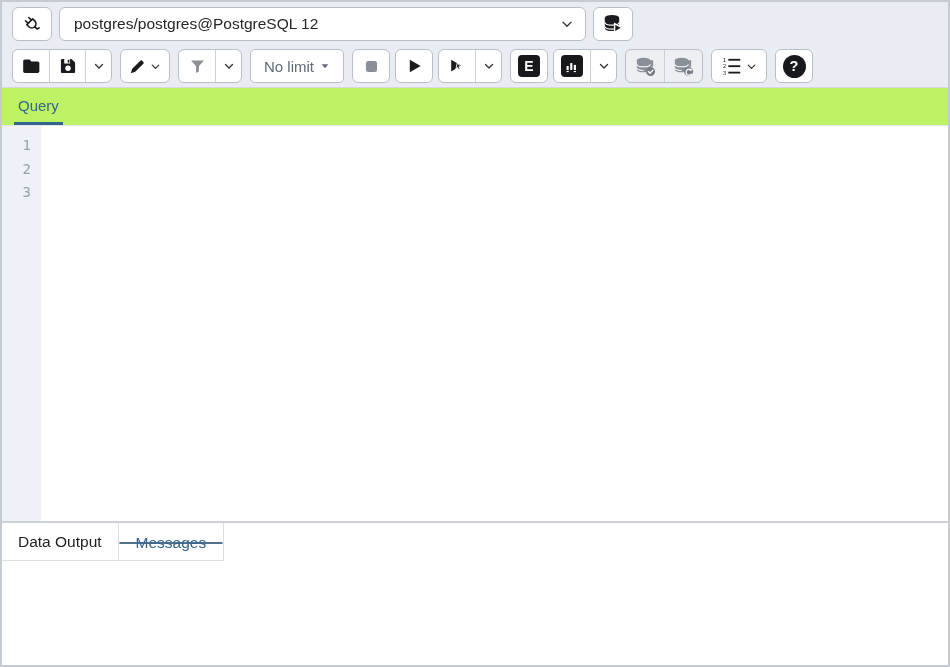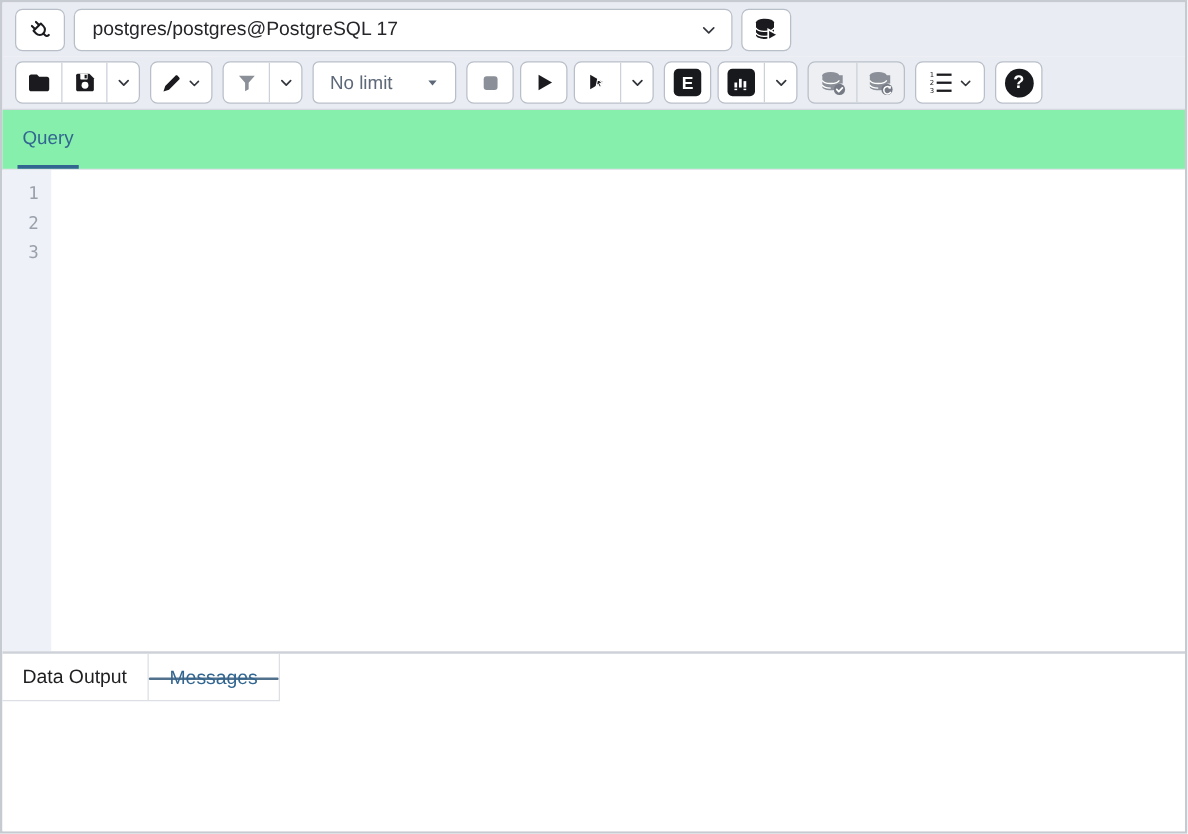--- a/index.html
+++ b/index.html
@@ -25,27 +25,27 @@
 
   
   .toolbar{background:var(--hdr-bg);padding:4px 10px;display:flex;align-items:center;border-bottom:1px solid var(--line);}
   .grp{display:flex;height:34px;border:1px solid var(--btn-border);border-radius:6px;background:#fff;overflow:hidden;margin-right:8px;flex:none;}
   .grp.tight{margin-right:5px;}
   .grp.disabled-bg{background:#edeff3;}
   .tbtn{width:36px;height:32px;display:flex;align-items:center;justify-content:center;background:transparent;border:none;cursor:pointer;}
   .tbtn.narrow{width:26px;}
   .tbtn.wide{width:48px;gap:2px;}
   .tbtn + .tbtn{border-left:1px solid #ccd1d9;}
-  .limit-select{width:115px;height:34px;background:#fff;border:1px solid var(--btn-border);border-radius:5px;display:flex;align-items:center;padding:0 10px 0 13px;margin-right:8px;cursor:pointer;flex:none;}
+  .limit-select{width:94px;height:34px;background:#fff;border:1px solid var(--btn-border);border-radius:5px;display:flex;align-items:center;padding:0 10px 0 13px;margin-right:8px;cursor:pointer;flex:none;}
   .limit-select .val{flex:1;font-size:15px;color:#5d6878;}
   .blackbox{width:22px;height:22px;background:#17191d;border-radius:4px;color:#fff;display:flex;align-items:center;justify-content:center;font-weight:bold;font-size:14px;}
   .helpcircle{width:23px;height:23px;background:#17191d;border-radius:50%;color:#fff;display:flex;align-items:center;justify-content:center;font-weight:bold;font-size:14.5px;}
 
   
-  .qtabbar{background:#86efac;display:flex;align-items:stretch;height:48px;border-bottom:1px solid #e2e5ea;padding-left:12px;gap:26px;}
+  .qtabbar{background:#bef264;display:flex;align-items:stretch;height:38px;border-bottom:1px solid #e2e5ea;padding-left:12px;gap:26px;}
   .qtab{display:flex;align-items:center;font-size:15px;color:#26262a;border-bottom:3px solid transparent;padding:0 4px;cursor:pointer;}
   .qtab.active{color:var(--primary);border-bottom-color:var(--primary);}
 
   
   .editor{flex:1;display:flex;background:#fff;overflow:hidden;cursor:text;}
   .gutter{width:39px;background:#eef1f7;padding:8px 10px 0 0;text-align:right;flex:none;}
   .ln{font-family:"DejaVu Sans Mono",monospace;font-size:14px;line-height:23.5px;color:#9aa1ab;}
   .code{flex:1;padding:8px 0 0 20px;}
   .code-line{font-family:"DejaVu Sans Mono",monospace;font-size:16px;line-height:23.5px;letter-spacing:0.4px;color:#1f1f22;white-space:pre;}
   .kw{color:var(--keyword);font-weight:bold;}
@@ -72,21 +72,21 @@
       <svg width="22" height="22" viewBox="0 0 24 24">
         <g transform="rotate(-45 12 12)" fill="none" stroke="#1b1b1f" stroke-width="1.8" stroke-linecap="round" stroke-linejoin="round">
           <path d="M9.5 4.5v3.5"></path>
             <path d="M14.5 4.5v3.5"></path>
           <path d="M7.5 8.5h9v3.2a4.5 4.5 0 0 1-9 0z"></path>
           <path d="M12 16.2v2.2c0 1.3 1.1 2.1 2.4 2.1"></path>
         </g>
       </svg>
     </button>
     <div class="conn-select">
-      <span class="val">postgres/postgres@PostgreSQL 17</span>
+      <span class="val">postgres/postgres@PostgreSQL 12</span>
       <svg width="16" height="16" viewBox="0 0 24 24">
         <path d="M6 9.5l6 6 6-6" fill="none" stroke="#33363c" stroke-width="2" stroke-linecap="round" stroke-linejoin="round"></path>
       </svg>
     </div>
     <button class="hbtn">
       <svg width="22" height="22" viewBox="0 0 22 22">
         <ellipse cx="10" cy="4.8" rx="7.2" ry="2.9" fill="#1b1b1f"></ellipse>
         <path d="M2.8 4.8v10.4c0 1.6 3.2 2.9 7.2 2.9s7.2-1.3 7.2-2.9V4.8z" fill="#1b1b1f"></path>
         <path d="M2.8 9.2c0 1.6 3.2 2.9 7.2 2.9s7.2-1.3 7.2-2.9" fill="none" stroke="#fff" stroke-width="1.1"></path>
         <path d="M2.8 13.2c0 1.6 3.2 2.9 7.2 2.9s7.2-1.3 7.2-2.9" fill="none" stroke="#fff" stroke-width="1.1"></path>

